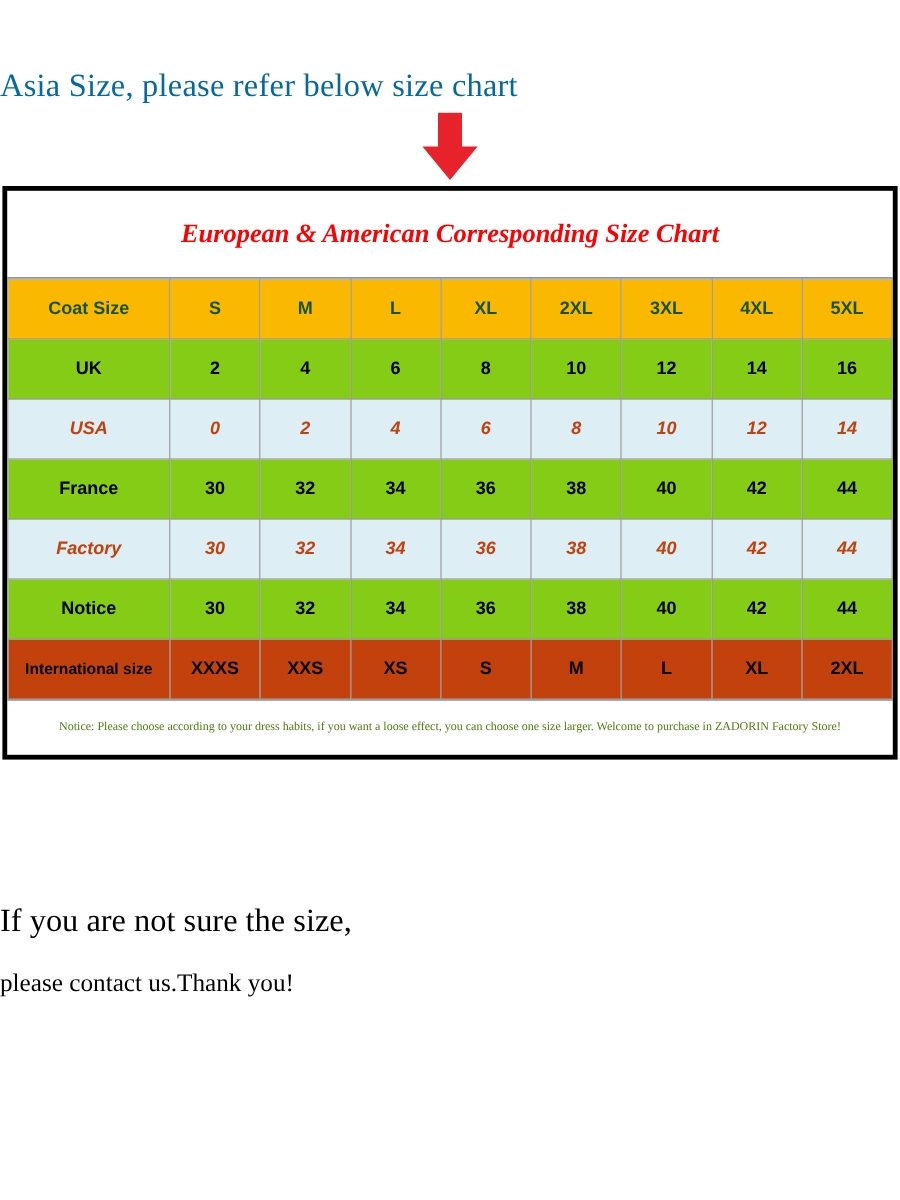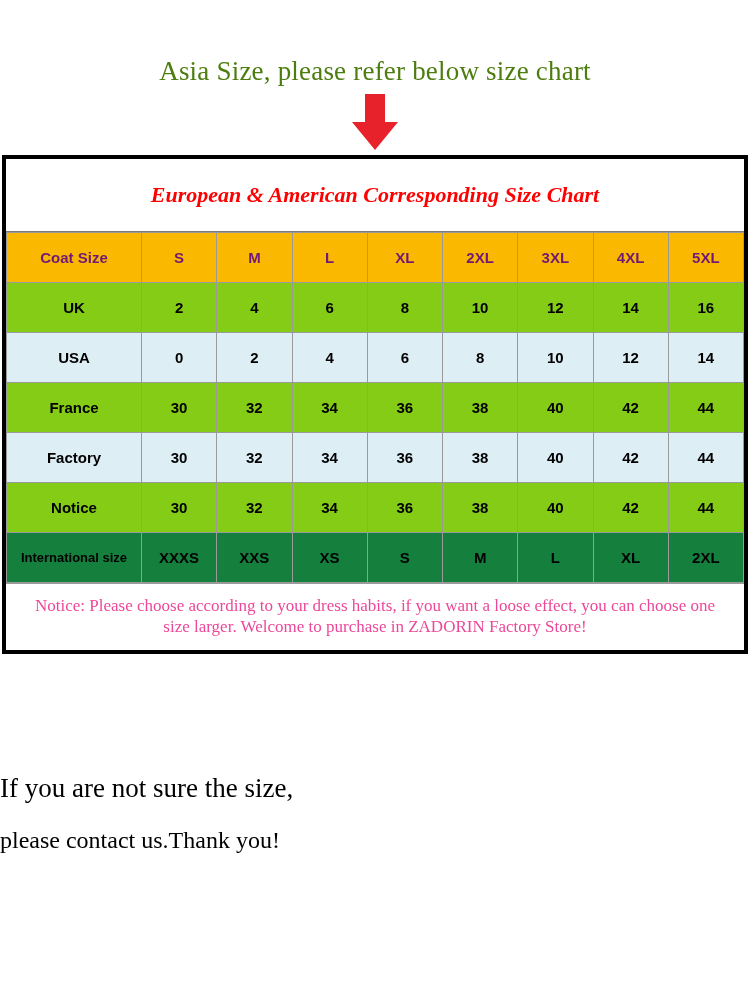--- a/index.html
+++ b/index.html
@@ -17,22 +17,21 @@
   }
 
   .page {
     width: 750px;
     height: 1000px;
     position: relative;
     background: #ffffff;
   }
 
   .headline {
-    text-align: center;
-    color: #4d7c0f;
+    color: #0369a1;
     font-size: 27px;
     font-family: "Liberation Serif", serif;
     padding-top: 56px;
     letter-spacing: 0.2px;
   }
 
   .arrow-wrap {
     display: flex;
     justify-content: center;
     align-items: center;
@@ -91,51 +90,51 @@
     font-size: 15px;
     font-weight: bold;
     height: 49px;
     padding: 0;
   }
   td.label-cell {
     width: 134px;
     font-size: 15px;
   }
   
-  .row-header td { background: #fbb800; color: #701a75; font-size: 15px; }
+  .row-header td { background: #fbb800; color: #14532d; font-size: 15px; }
   .row-header td.label-cell { background: #fbb800; }
 
   .row-yellow td { background: #84cc16; color: #000; }
-  .row-blue td   { background: #ddeef5; color: #000000; }
+  .row-blue td   { background: #ddeef5; color: #c2410c; font-style: italic; }
 
   .row-yellow td.label-cell,
   .row-blue td.label-cell { font-weight: bold; }
 
-  .row-intl td { background: #15803d; }
+  .row-intl td { background: #c2410c; }
   .row-intl td.label-cell { font-size: 13px; line-height: 15px; font-weight: bold; }
 
   .notice {
-    color: #ec4899;
-    font-size: 17px;
+    color: #4d7c0f;
+    font-size: 10px;
     font-family: "Liberation Serif", serif;
     text-align: center;
     line-height: 21px;
     padding: 11px 16px 13px 16px;
     border-top: 1px solid #9a9a9a;
     font-style: normal;
   }
 
   .footer {
     margin-top: 108px;
     font-family: "Liberation Serif", serif;
     font-size: 27px;
     color: #000000;
     line-height: 52px;
   }
-  .footer .line2 { font-size: 24px; }
+  .footer .line2 { font-size: 21px; }
 </style>
 </head>
 <body>
 
 <div class="page">
 
   <div class="headline">Asia Size, please refer below size chart</div>
 
   <div class="arrow-wrap">
     <div class="arrow">

